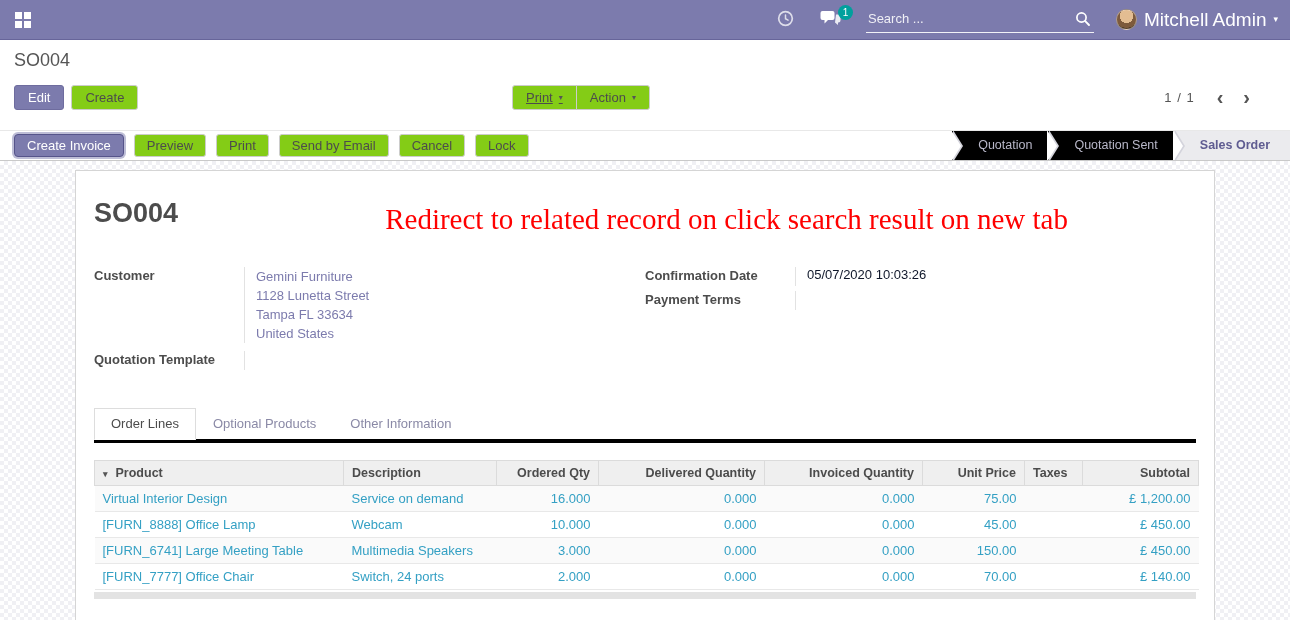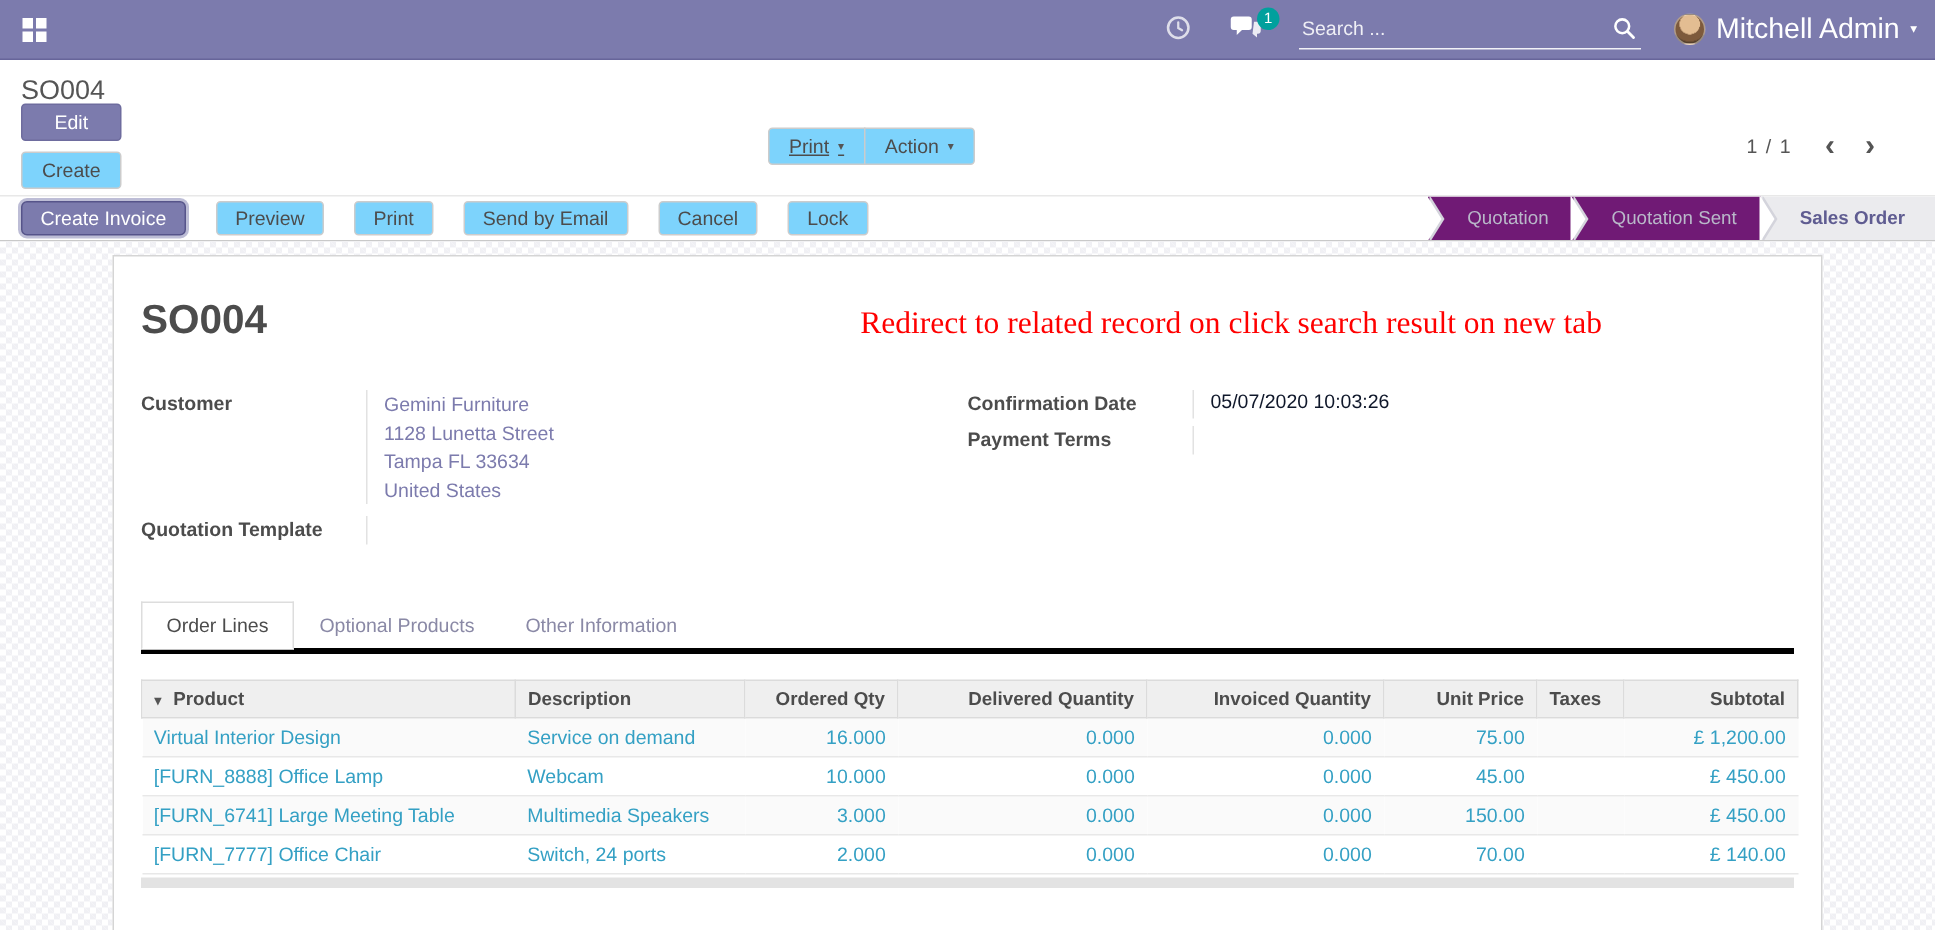--- a/index.html
+++ b/index.html
@@ -39,43 +39,43 @@
     border:1px solid rgba(255,255,255,.4);
   }
   .user-name { font-size:19px; }
   .caret { font-size:9px; line-height:1; }
 
   
   .control-panel { background:#fff; padding:7px 14px 0; height:90px; position:relative; }
   .breadcrumb { font-size:18px; color:#555; margin:3px 0 11px; }
   .cp-row { display:flex; align-items:center; position:relative; height:30px; }
   .btn {
-    font-size:13px; border-radius:3px; border:1px solid #ccc; background:#7dd3fc;
+    font-size:13px; border-radius:3px; border:1px solid #ccc; background:#84cc16;
     color:#4c4c4c; padding:4px 13px; cursor:pointer; font-family:inherit; white-space:nowrap;
   }
   .btn.primary { background:var(--primary); border-color:#6e6c9e; color:#fff; }
-  .cp-left { display:flex; gap:7px;flex-direction:column; }
+  .cp-left { display:flex; gap:7px; }
   .cp-mid { position:absolute; left:498px; display:flex; }
   .cp-mid .btn:first-child { border-radius:3px 0 0 3px;text-decoration:underline; }
   .cp-mid .btn + .btn { border-radius:0 3px 3px 0; margin-left:-1px; }
   .dd-caret { font-size:8px; margin-left:6px; vertical-align:2px; color:#555; }
   .pager { position:absolute; right:16px; display:flex; align-items:center; }
   .pager-val { font-size:13px; color:#555; margin-right:12px; letter-spacing:1px; }
   .pager-btn { font-size:20px; color:#555; padding:0 10px; cursor:pointer; font-weight:bold; background:none; border:none; line-height:22px; }
 
   
   .statusbar {
     height:31px; background:#fff; border-top:1px solid #e8e8e8; border-bottom:1px solid #c9c9c9;
     display:flex; align-items:center; padding-left:14px; overflow:hidden;
   }
-  .sb-buttons { display:flex; gap:20px; align-items:flex-start; }
+  .sb-buttons { display:flex; gap:10px; align-items:flex-start; }
   .sb-btn { padding:3px 12px; }
   .sb-btn.primary { box-shadow:0 0 0 2px rgba(124,123,173,.5); border-color:#56548a; border-radius:4px; }
   .states { margin-left:auto; display:flex; height:29px; align-items:stretch; }
-  .state { position:relative; line-height:29px; font-size:12.5px; color:#b9b8c9; padding:0 16px 0 26px; background:#701a75; cursor:pointer; }
+  .state { position:relative; line-height:29px; font-size:12.5px; color:#b9b8c9; padding:0 16px 0 26px; background:#000000; cursor:pointer; }
   .state::after, .state::before, .state-lead::after, .state-lead::before {
     content:''; position:absolute; top:-1px;
     border-top:16px solid transparent; border-bottom:16px solid transparent;
   }
   .state::after  { right:-9px;  border-left:10px solid #fff; }
   .state::before { right:-11px; border-left:10px solid #d4d4dc; }
   .state-lead { position:relative; width:0; }
   .state-lead::after  { right:-9px;  border-left:10px solid #fff; z-index:9; }
   .state-lead::before { right:-11px; border-left:10px solid #d4d4dc; z-index:8; }
   .state.active { background:#ebebee; color:var(--state-active); font-weight:bold; padding-right:20px; }
@@ -89,21 +89,21 @@
       linear-gradient(45deg,#f0f0f4 25%,transparent 25%,transparent 75%,#f0f0f4 75%);
     background-size:8px 8px; background-position:0 0,4px 4px;
   }
   .sheet {
     position:absolute; left:75px; top:9px; width:1140px; height:620px;
     background:#fff; border:1px solid #d5d5d5; padding:27px 18px 0;
   }
   .sheet-top { display:flex; align-items:flex-start; }
   .sheet-title { font-size:27px; font-weight:bold; color:#4c4c4c; }
   .note {
-    font-family:"Liberation Serif", serif; font-size:21px; color:var(--note);
+    font-family:"Liberation Serif", serif; font-size:29px; color:var(--note);
     margin-left:auto; margin-right:128px; padding-top:5px;
   }
   .fields { display:flex; margin-top:31px; }
   .fcol { width:50%; }
   .frow { display:flex; margin-bottom:5px; }
   .flabel { width:150px; font-weight:bold; font-size:13px; padding-top:1px; }
   .fvalue { flex:1; border-left:1px solid #e2e2e2; padding-left:11px; min-height:19px; font-size:13px; }
   .addr-line { line-height:19px; color:var(--link); }
   .fvalue.plain { color:#0f172a; }
   .frow.spaced { margin-top:8px; }

